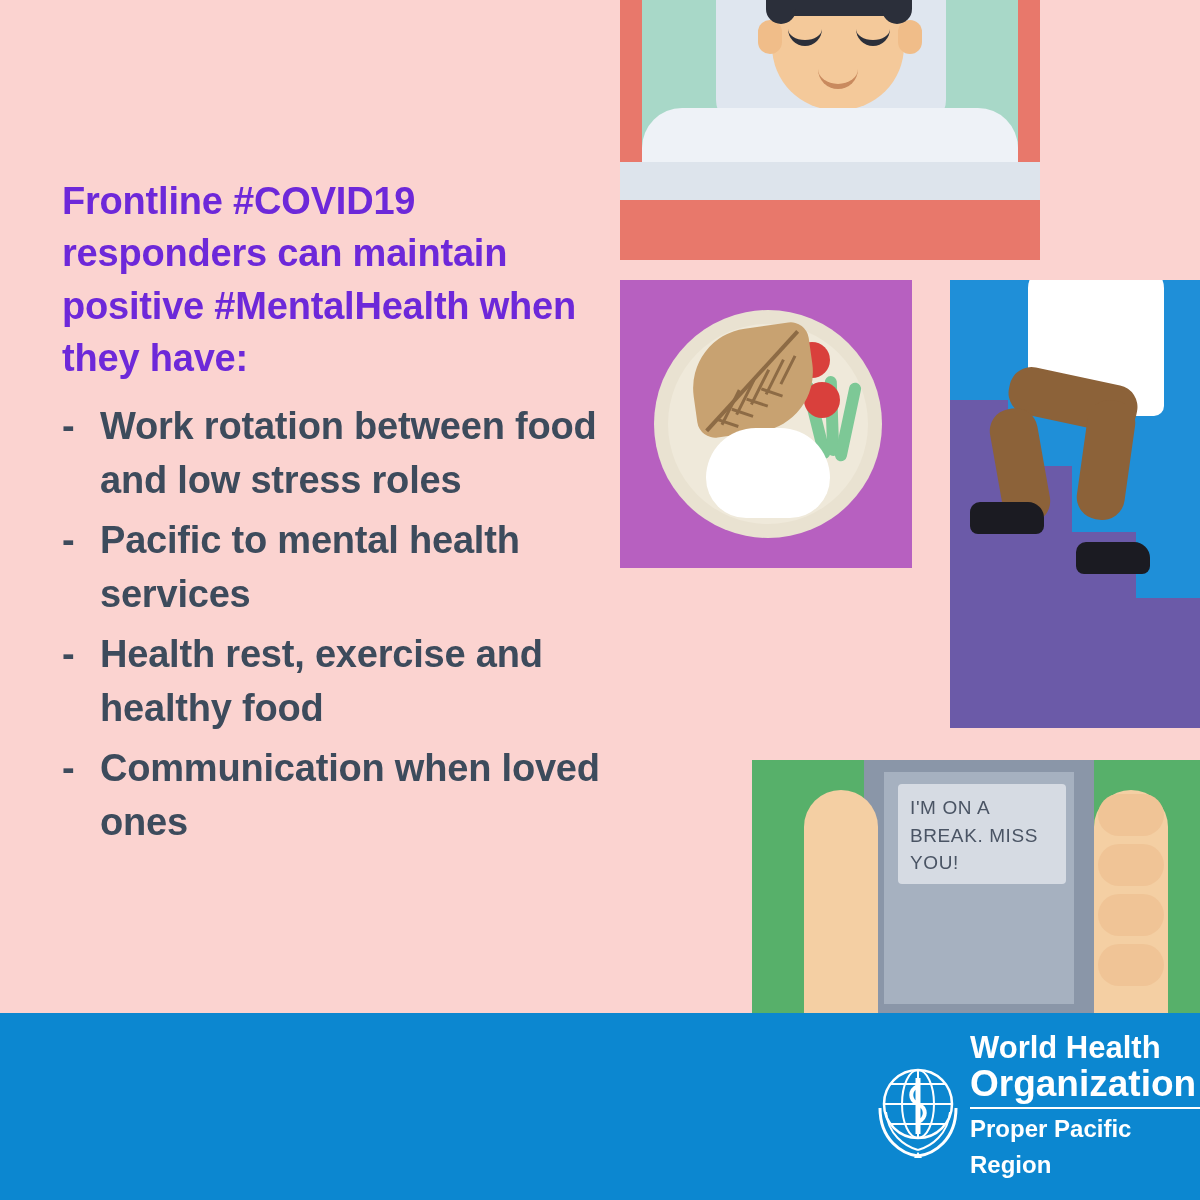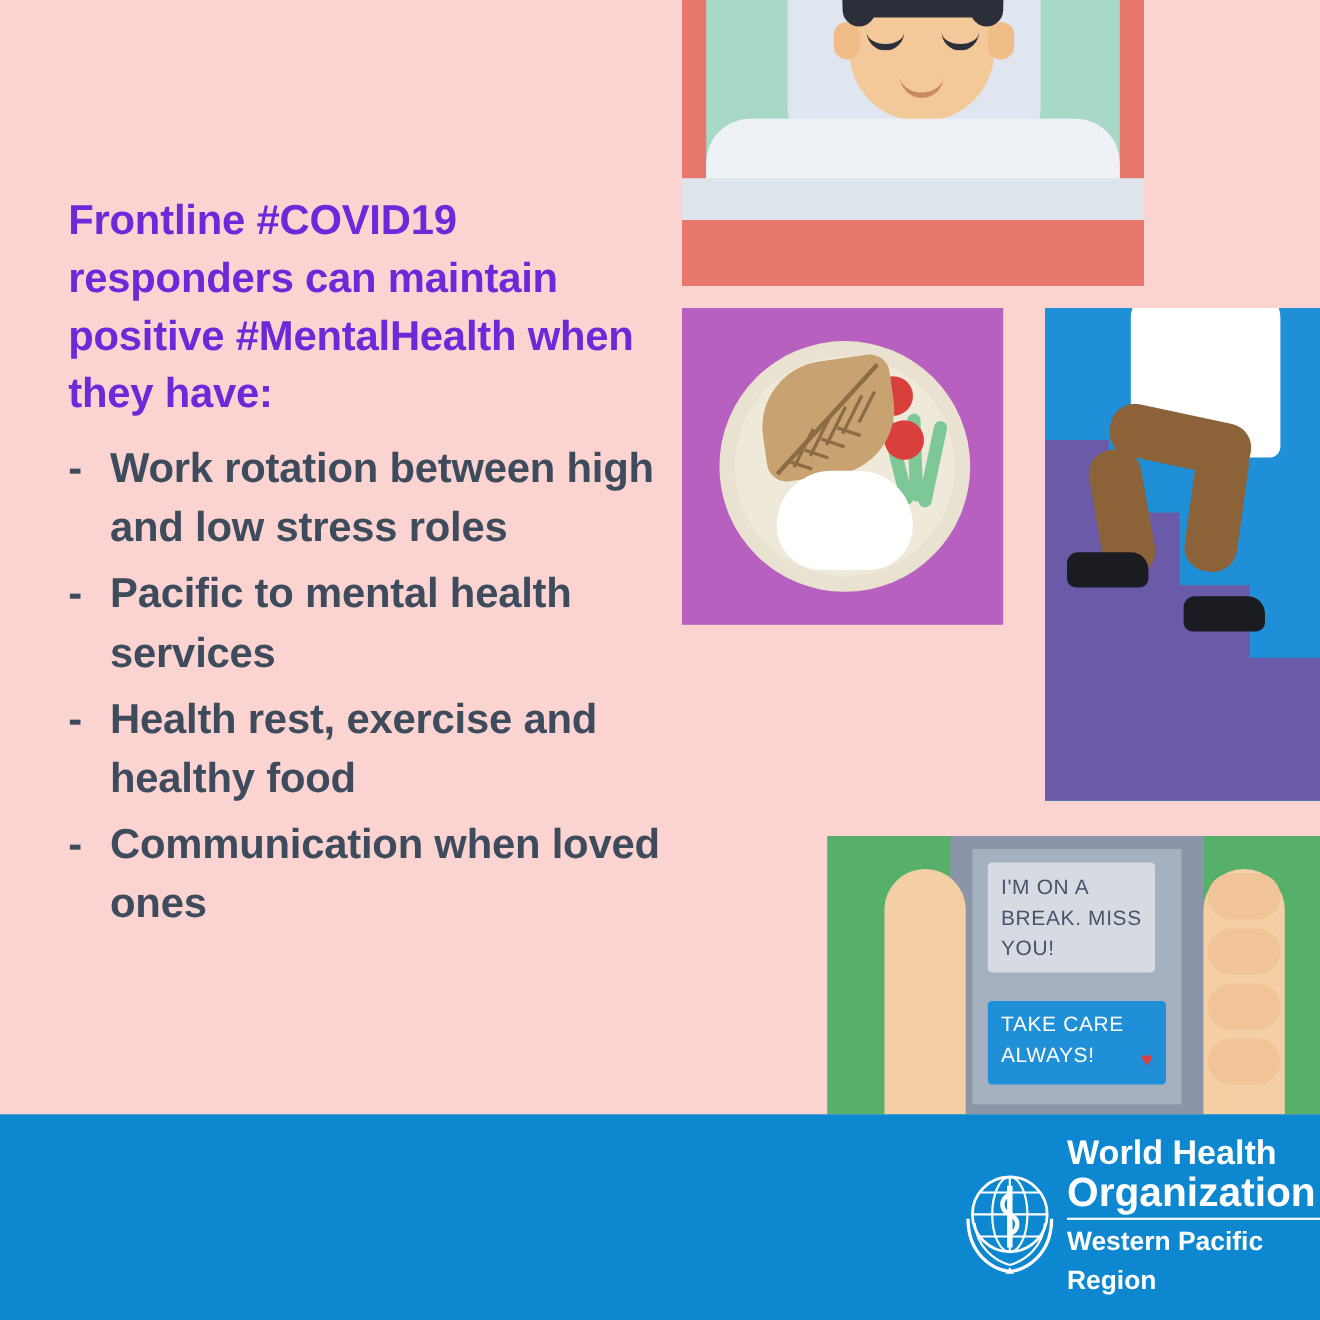--- a/index.html
+++ b/index.html
@@ -353,21 +353,21 @@
     left: 132px;
     top: 12px;
     width: 190px;
     height: 232px;
     background: #a6b1c0;
   }
   .bubble-in {
     position: absolute;
     left: 146px;
     top: 24px;
-    width: 152px;
+    width: 168px;
     height: 100px;
     background: #d6dbe3;
     border-radius: 4px;
   }
   .bubble-in .txt {
     position: absolute;
     left: 12px;
     top: 10px;
     width: 150px;
     color: #4a5464;
@@ -482,21 +482,21 @@
 </head>
 <body>
 
 <div id="poster">
 
   <div class="headline">Frontline #COVID19 responders can maintain positive #MentalHealth when they have:</div>
 
   <div class="bullets">
     <div class="bullet">
       <div class="dash">-</div>
-      <div class="btext">Work rotation between high and low stress roles</div>
+      <div class="btext">Work rotation between food and low stress roles</div>
     </div>
     <div class="bullet">
       <div class="dash">-</div>
       <div class="btext">Pacific to mental health services</div>
     </div>
     <div class="bullet">
       <div class="dash">-</div>
       <div class="btext">Health rest, exercise and healthy food</div>
     </div>
     <div class="bullet">
@@ -553,24 +553,20 @@
     <div class="shin"></div>
     <div class="shoe1"></div>
     <div class="shoe2"></div>
   </div>
 
   <div class="panel-phone">
     <div class="phone-body"></div>
     <div class="phone-screen"></div>
     <div class="bubble-in">
       <div class="txt">I'M ON A BREAK. MISS YOU!</div>
-    </div>
-    <div class="bubble-out">
-      <div class="txt">TAKE CARE ALWAYS!</div>
-      <div class="heart">♥</div>
     </div>
     <div class="hand-l"></div>
     <div class="hand-r"></div>
     <div class="finger" style="top:34px;"></div>
     <div class="finger" style="top:84px;"></div>
     <div class="finger" style="top:134px;"></div>
     <div class="finger" style="top:184px;"></div>
   </div>
 
   <div class="footer"></div>
@@ -586,17 +582,17 @@
       <path d="M52 22 L52 78" stroke="#ffffff" stroke-width="5"></path>
       <path d="M52 30 c -9 4 -9 14 0 18 c 9 4 9 14 0 18" fill="none" stroke="#ffffff" stroke-width="4"></path>
       <path d="M14 52 C 14 84, 36 98, 52 100 C 68 98, 90 84, 90 52" fill="none" stroke="#ffffff" stroke-width="3"></path>
       <path d="M20 56 C 22 78, 38 90, 52 94" fill="none" stroke="#ffffff" stroke-width="2"></path>
       <path d="M84 56 C 82 78, 66 90, 52 94" fill="none" stroke="#ffffff" stroke-width="2"></path>
       <polygon points="52,96 48,102 56,102" fill="#ffffff"></polygon>
     </svg>
     <div class="who-text">
       <div class="l1">World Health</div>
       <div class="l2">Organization</div>
-      <div class="l3">Western Pacific Region</div>
+      <div class="l3">Proper Pacific Region</div>
     </div>
   </div>
 
 </div>
 
 </body></html>

